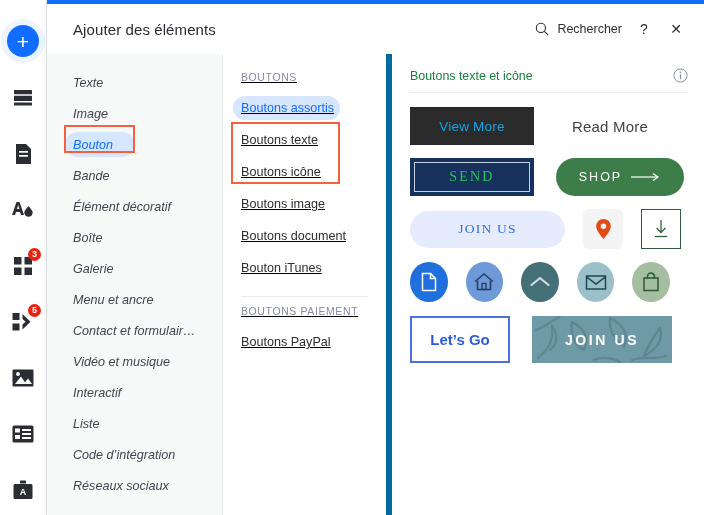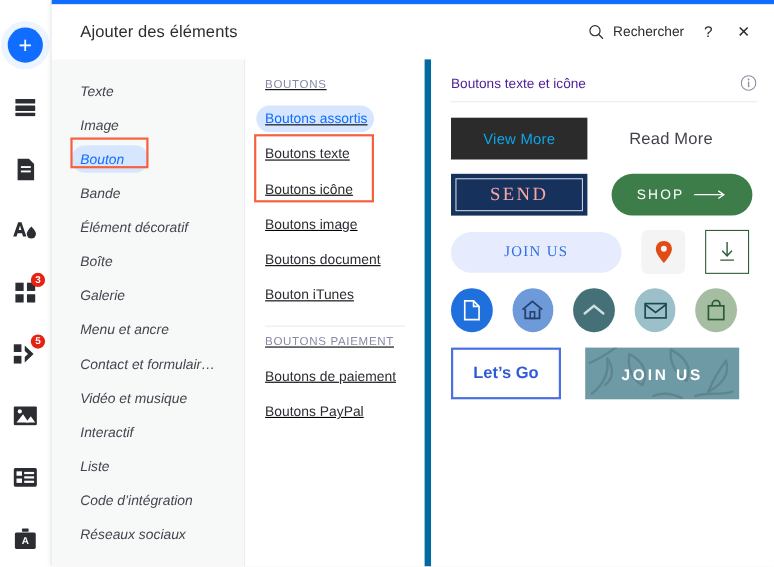--- a/index.html
+++ b/index.html
@@ -113,21 +113,21 @@
   }
 
   .col-preview {
     flex: 1; height: 100%; background: #fff;
     padding: 14px 16px 0 18px; overflow: hidden; position: relative;
   }
   .prev-head {
     display: flex; align-items: center; justify-content: space-between;
     padding-bottom: 9px; border-bottom: 1px solid #e8eaed; margin-bottom: 14px;
   }
-  .prev-head-title { font-size: 12.4px; color: #4c1d95; }
+  .prev-head-title { font-size: 12.4px; color: #15803d; }
 
   .prow { display: flex; align-items: center; margin-bottom: 13px; }
 
   
   .b-viewmore {
     width: 124px; height: 38px; background: #2b2b2b; color: #0ea5e9;
     display: flex; align-items: center; justify-content: center;
     font-size: 13.5px; letter-spacing: .2px;
   }
   .b-readmore {
@@ -136,21 +136,21 @@
   .b-send {
     width: 124px; height: 38px; background: #16325c;
     display: flex; align-items: center; justify-content: center;
     position: relative;
   }
   .b-send::after {
     content: ""; position: absolute; left: 4px; top: 4px; right: 4px; bottom: 4px;
     border: 1px solid #c6cfdd;
   }
   .b-send span {
-    position: relative; z-index: 1; color: #fca5a5; font-size: 17px;
+    position: relative; z-index: 1; color: #22c55e; font-size: 14px;
     letter-spacing: 2.2px; font-family: "Liberation Serif", serif;
   }
   .b-shop {
     margin-left: 22px; width: 128px; height: 38px; background: #3d7d4a;
     border-radius: 19px; color: #fff; display: flex; align-items: center;
     justify-content: center; gap: 9px; font-size: 12.5px; letter-spacing: 2px;
   }
   .arrow-long { display:block; }
   .b-viewall {
     width: 124px; text-align: center; color: #2e2b6e;
@@ -370,23 +370,20 @@
         <div class="sub">
             <span class="txt">Boutons document</span>
           </div>
         <div class="sub">
             <span class="txt">Bouton iTunes</span>
           </div>
 
         <div class="sub-divider"></div>
 
         <div class="sub-head">BOUTONS PAIEMENT</div>
-        <div class="sub">
-            <span class="txt">Boutons de paiement</span>
-          </div>
         <div class="sub">
             <span class="txt">Boutons PayPal</span>
           </div>
       </div>
 
       <div class="col-preview">
 
         <div class="prev-head">
           <div class="prev-head-title">Boutons texte et icône</div>
           <svg width="15" height="15" viewBox="0 0 15 15">

